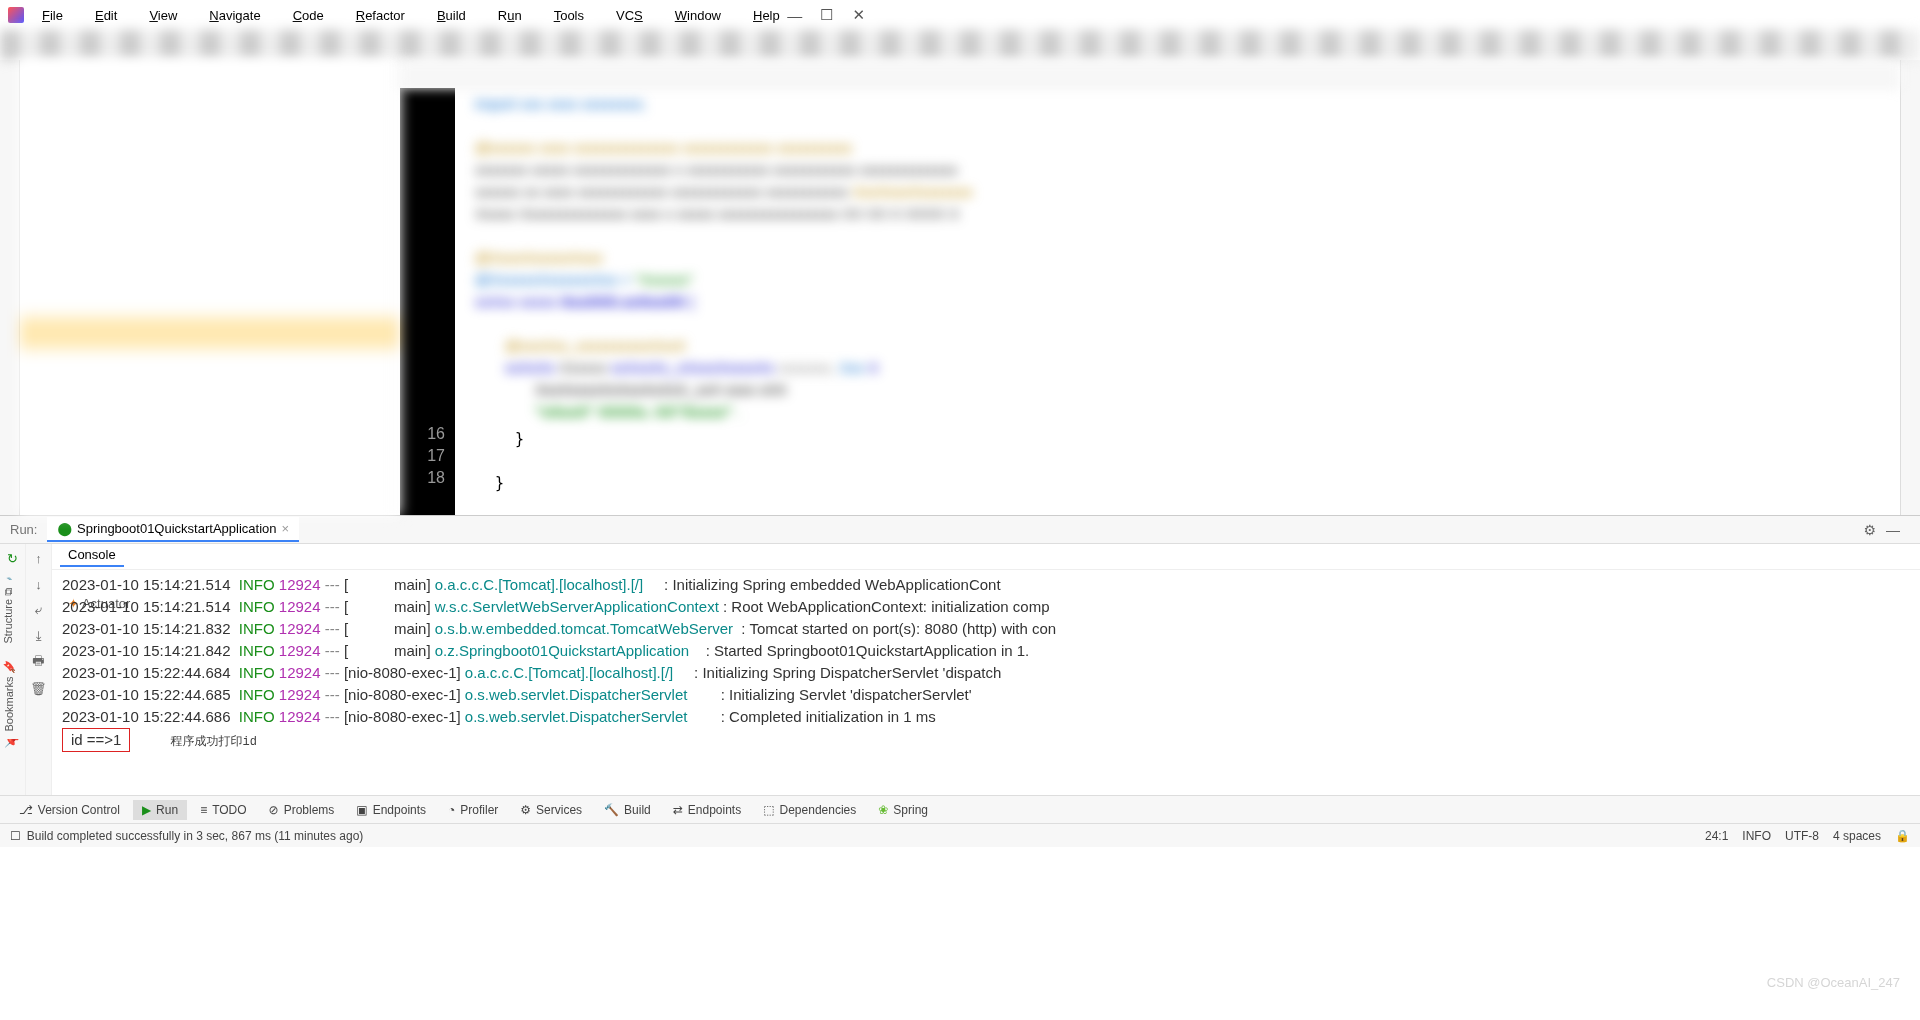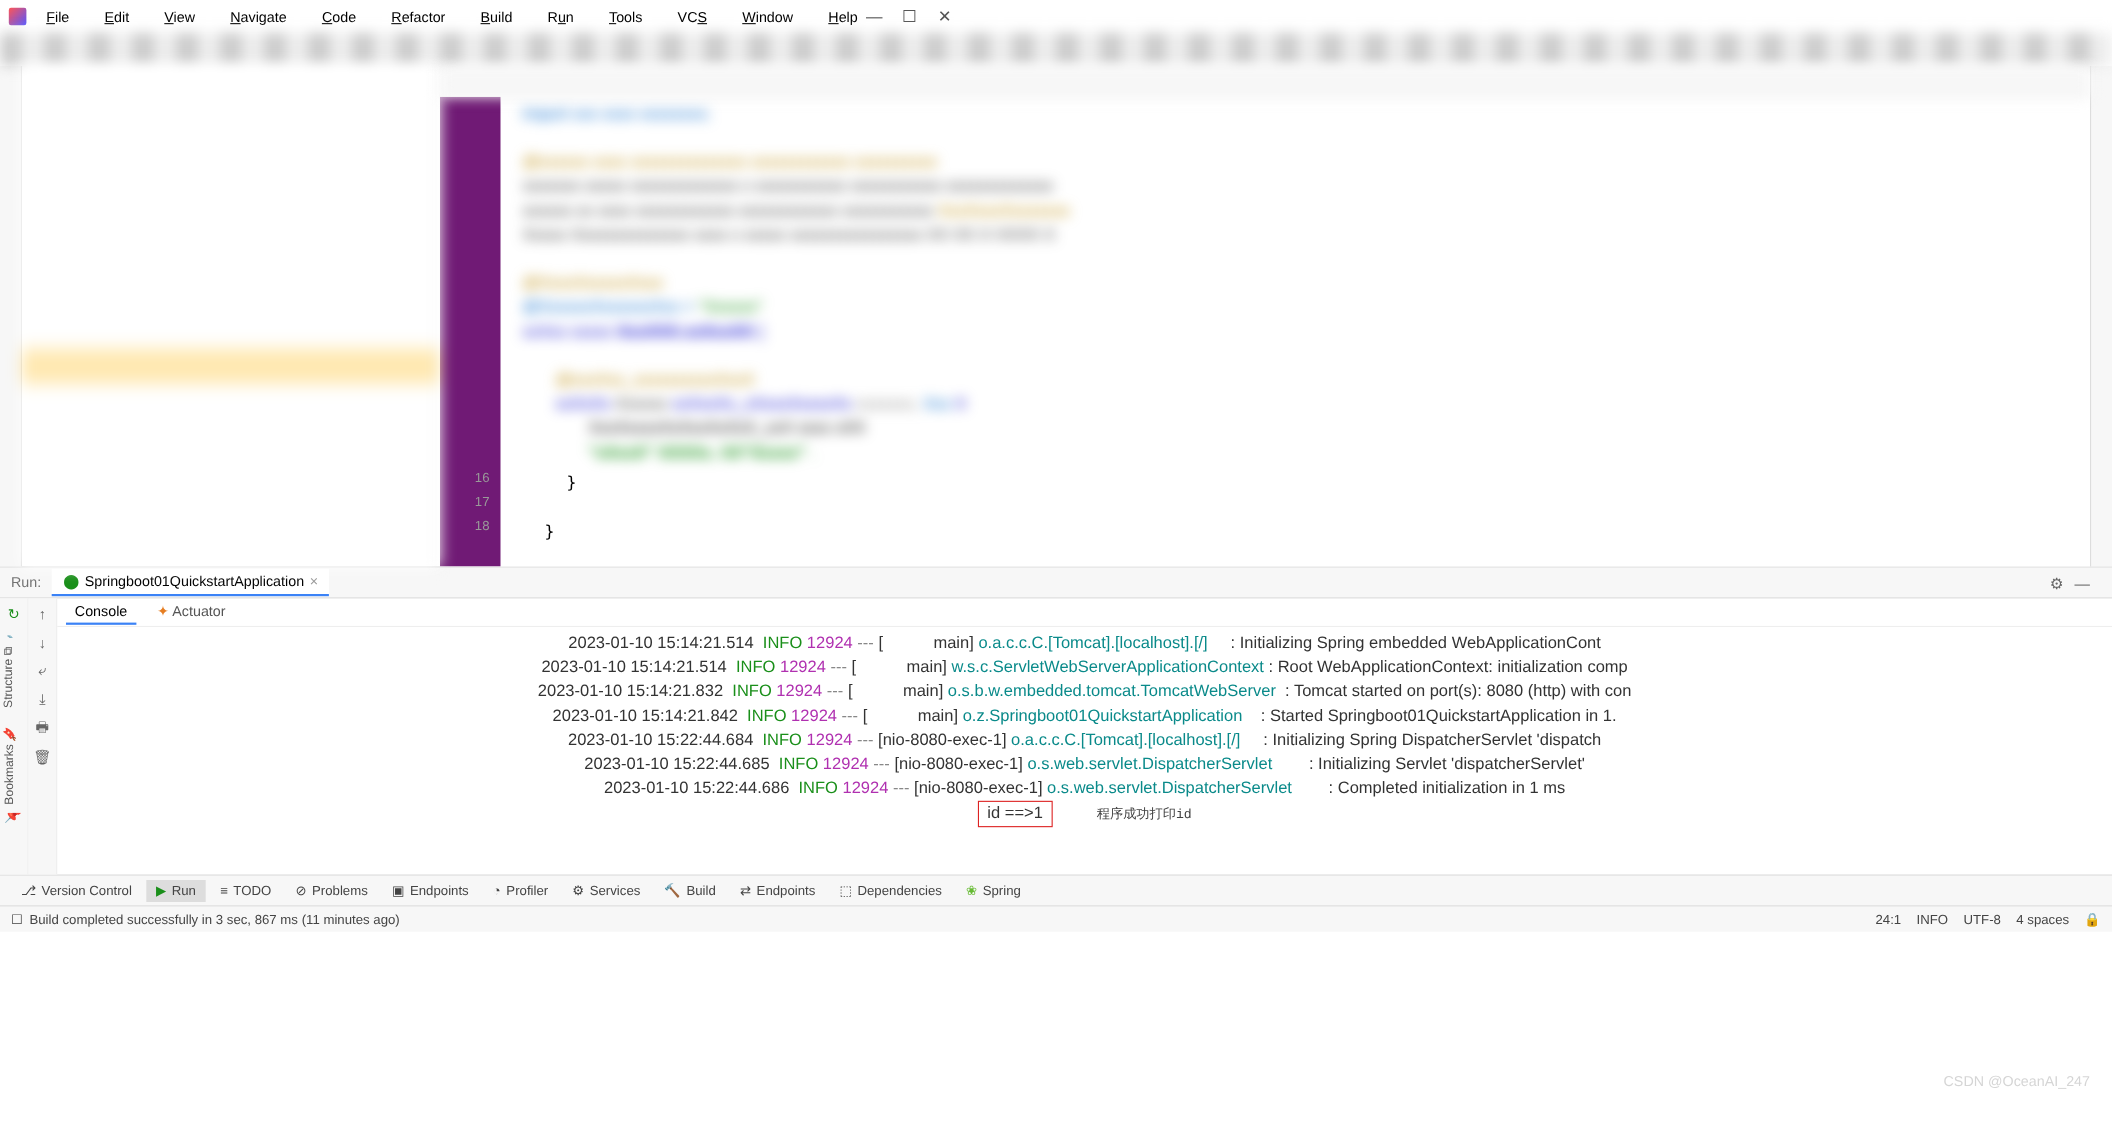--- a/index.html
+++ b/index.html
@@ -16,46 +16,46 @@
 .toolbar { height: 30px; background: #f7f7f7; border-bottom: 1px solid #ddd; filter: blur(6px); position: relative; }
 .toolbar::before { content: ""; position: absolute; inset: 0; background: repeating-linear-gradient(90deg,#ccc 0,#ccc 20px,#eee 20px,#eee 40px); }
 
 .main-area { display: flex; height: 455px; }
 .left-strip { width: 20px; background: #f7f7f7; border-right: 1px solid #ddd; }
 .project-tree { width: 380px; background: #fff; border-right: 1px solid #ddd; filter: blur(7px); position: relative; }
 .project-tree::before { content:""; position:absolute; inset:0; background: linear-gradient(#fff 0,#fff 55%,#ffe8b0 58%,#ffe8b0 62%,#fff 65%); }
 .editor-area { flex: 1; display: flex; flex-direction: column; }
 .tabbar { height: 28px; background: #f7f7f7; border-bottom: 1px solid #ddd; filter: blur(6px); }
 .code-area { flex: 1; display: flex; background: #fff; overflow: hidden; }
-.gutter { width: 55px; background: #701a75; text-align: right; padding-right: 10px; color: #999; font-family: "Consolas", monospace; font-size: 12px; padding-top: 5px; line-height: 22px; }
+.gutter { width: 55px; background: #000000; text-align: right; padding-right: 10px; color: #999; font-family: "Consolas", monospace; font-size: 16px; padding-top: 5px; line-height: 22px; }
 .code-blur { flex: 1; filter: blur(6px); padding: 5px 20px; font-family: monospace; font-size: 15px; line-height: 22px; }
 .code-clear { font-family: "Consolas", monospace; font-size: 15px; line-height: 22px; padding-left: 60px; }
 .right-strip { width: 20px; background: #f7f7f7; border-left: 1px solid #ddd; }
 
 .run-panel { border-top: 1px solid #ccc; height: 280px; display: flex; flex-direction: column; }
 .run-header { height: 28px; display: flex; align-items: center; padding: 0 10px; background: #f7f7f7; border-bottom: 1px solid #ddd; }
 .run-header .label { margin-right: 10px; color: #737373; }
 .run-tab { padding: 4px 10px; background: #fff; border-bottom: 2px solid #3b82f6; display: flex; align-items: center; gap: 5px; }
 .run-header .spacer { flex: 1; }
 .gear { font-size: 14px; color: #666; margin-right: 10px; }
 
 .run-body { flex: 1; display: flex; }
 .run-left-icons { width: 26px; background: #f7f7f7; border-right: 1px solid #eee; display: flex; flex-direction: column; align-items: center; padding-top: 6px; gap: 10px; }
 .run-left-icons2 { width: 26px; background: #f7f7f7; border-right: 1px solid #eee; display: flex; flex-direction: column; align-items: center; padding-top: 6px; gap: 10px; }
 .ico { width: 16px; height: 16px; font-size: 13px; color: #666; display:flex;align-items:center;justify-content:center; }
 .ico.green { color: #1a8f1a; }
 .ico.red { color: #d33; }
 
 .console-area { flex: 1; display: flex; flex-direction: column; }
-.console-tabs { height: 26px; display: flex; align-items: center; border-bottom: 1px solid #eee; padding-left: 8px; gap: 11px; }
+.console-tabs { height: 26px; display: flex; align-items: flex-start; border-bottom: 1px solid #eee; padding-left: 8px; gap: 26px; flex-direction: column; }
 .ctab { padding: 3px 8px; color: #555; border-bottom: 2px solid transparent; }
 .ctab.active { border-bottom: 2px solid #3b82f6; color: #000; }
 .actuator-ico { color: #e67e22; margin-right: 3px; }
 
-.console-out { flex: 1; font-family: "Consolas", monospace; font-size: 15px; line-height: 22px; padding: 4px 10px; overflow: hidden; white-space: pre; color: #333; text-align: center; }
+.console-out { flex: 1; font-family: "Consolas", monospace; font-size: 15px; line-height: 22px; padding: 4px 10px; overflow: hidden; white-space: pre; color: #333; }
 .log-line { white-space: pre; }
 .ts { color: #333; }
 .info { color: #1a8f1a; font-weight: normal; }
 .pid { color: #b030b0; }
 .dash { color: #888; }
 .thread { color: #333; }
 .logger { color: #0a8a8a; }
 .msg { color: #333; }
 .id-box { border: 1.5px solid #d22; padding: 0 8px; display: inline-block; }
 .red-note { color: #404040; margin-left: 40px; font-size: 12px; font-family: Liberation Mono, monospace; }

